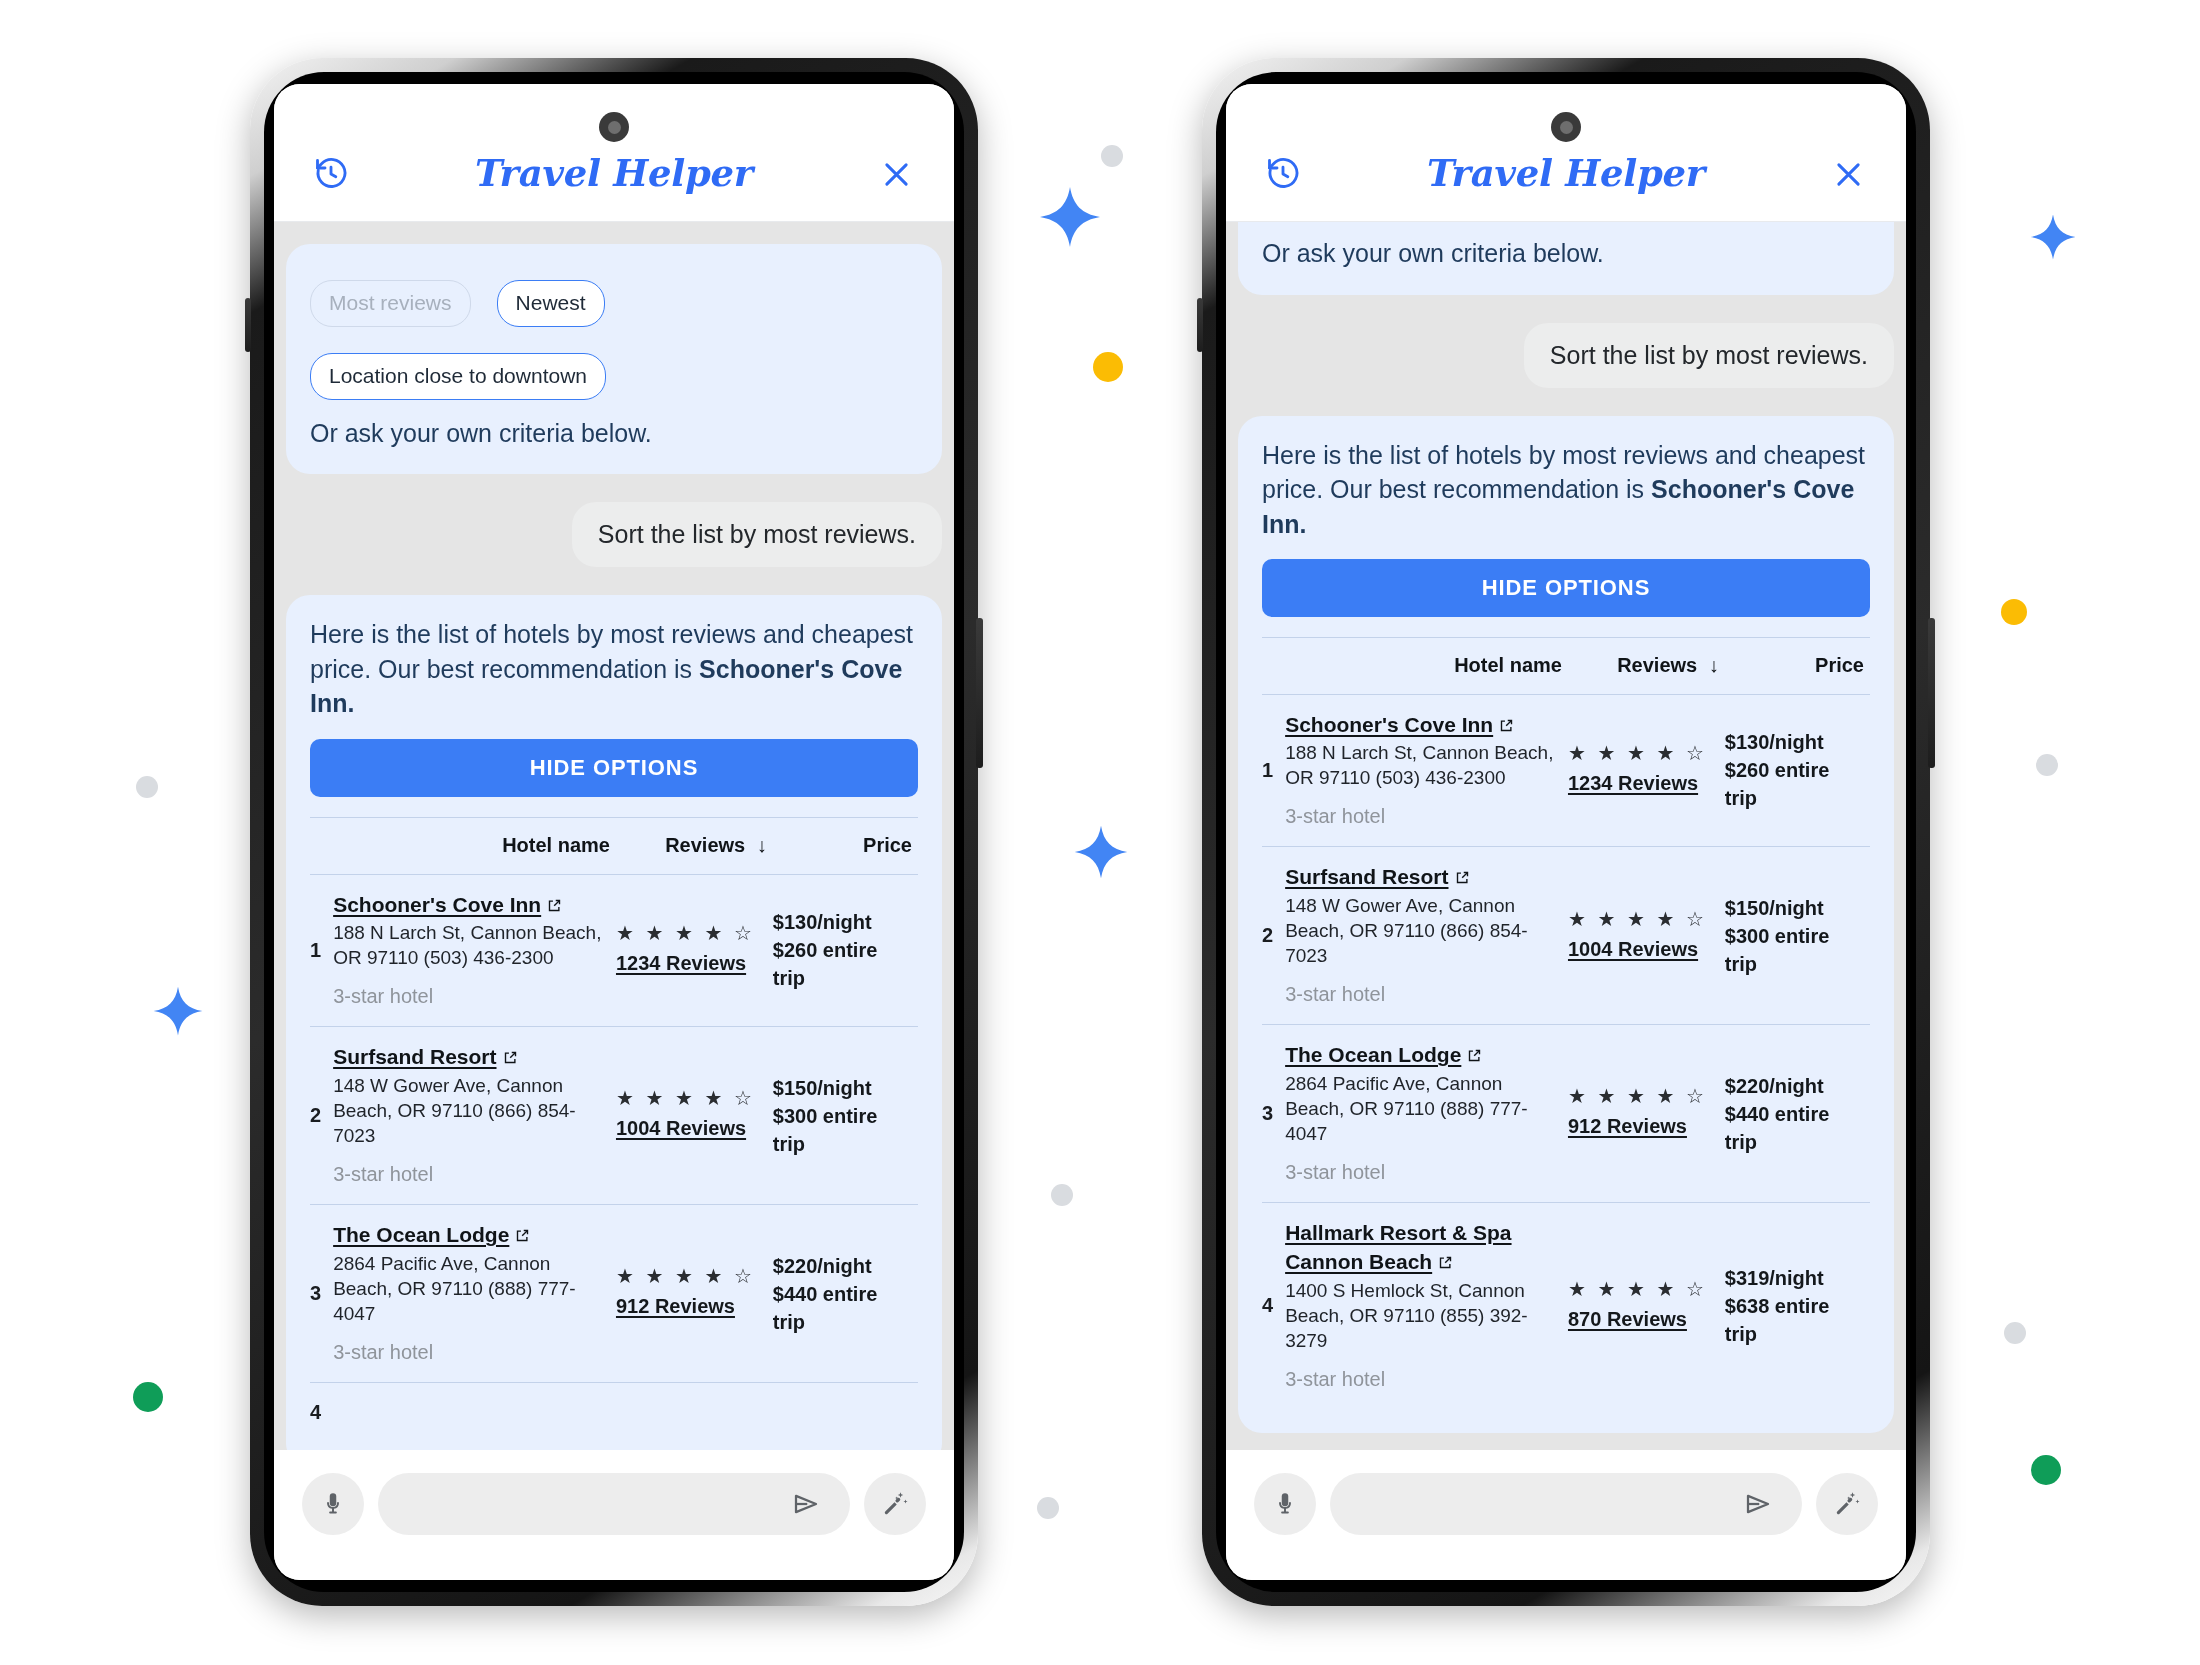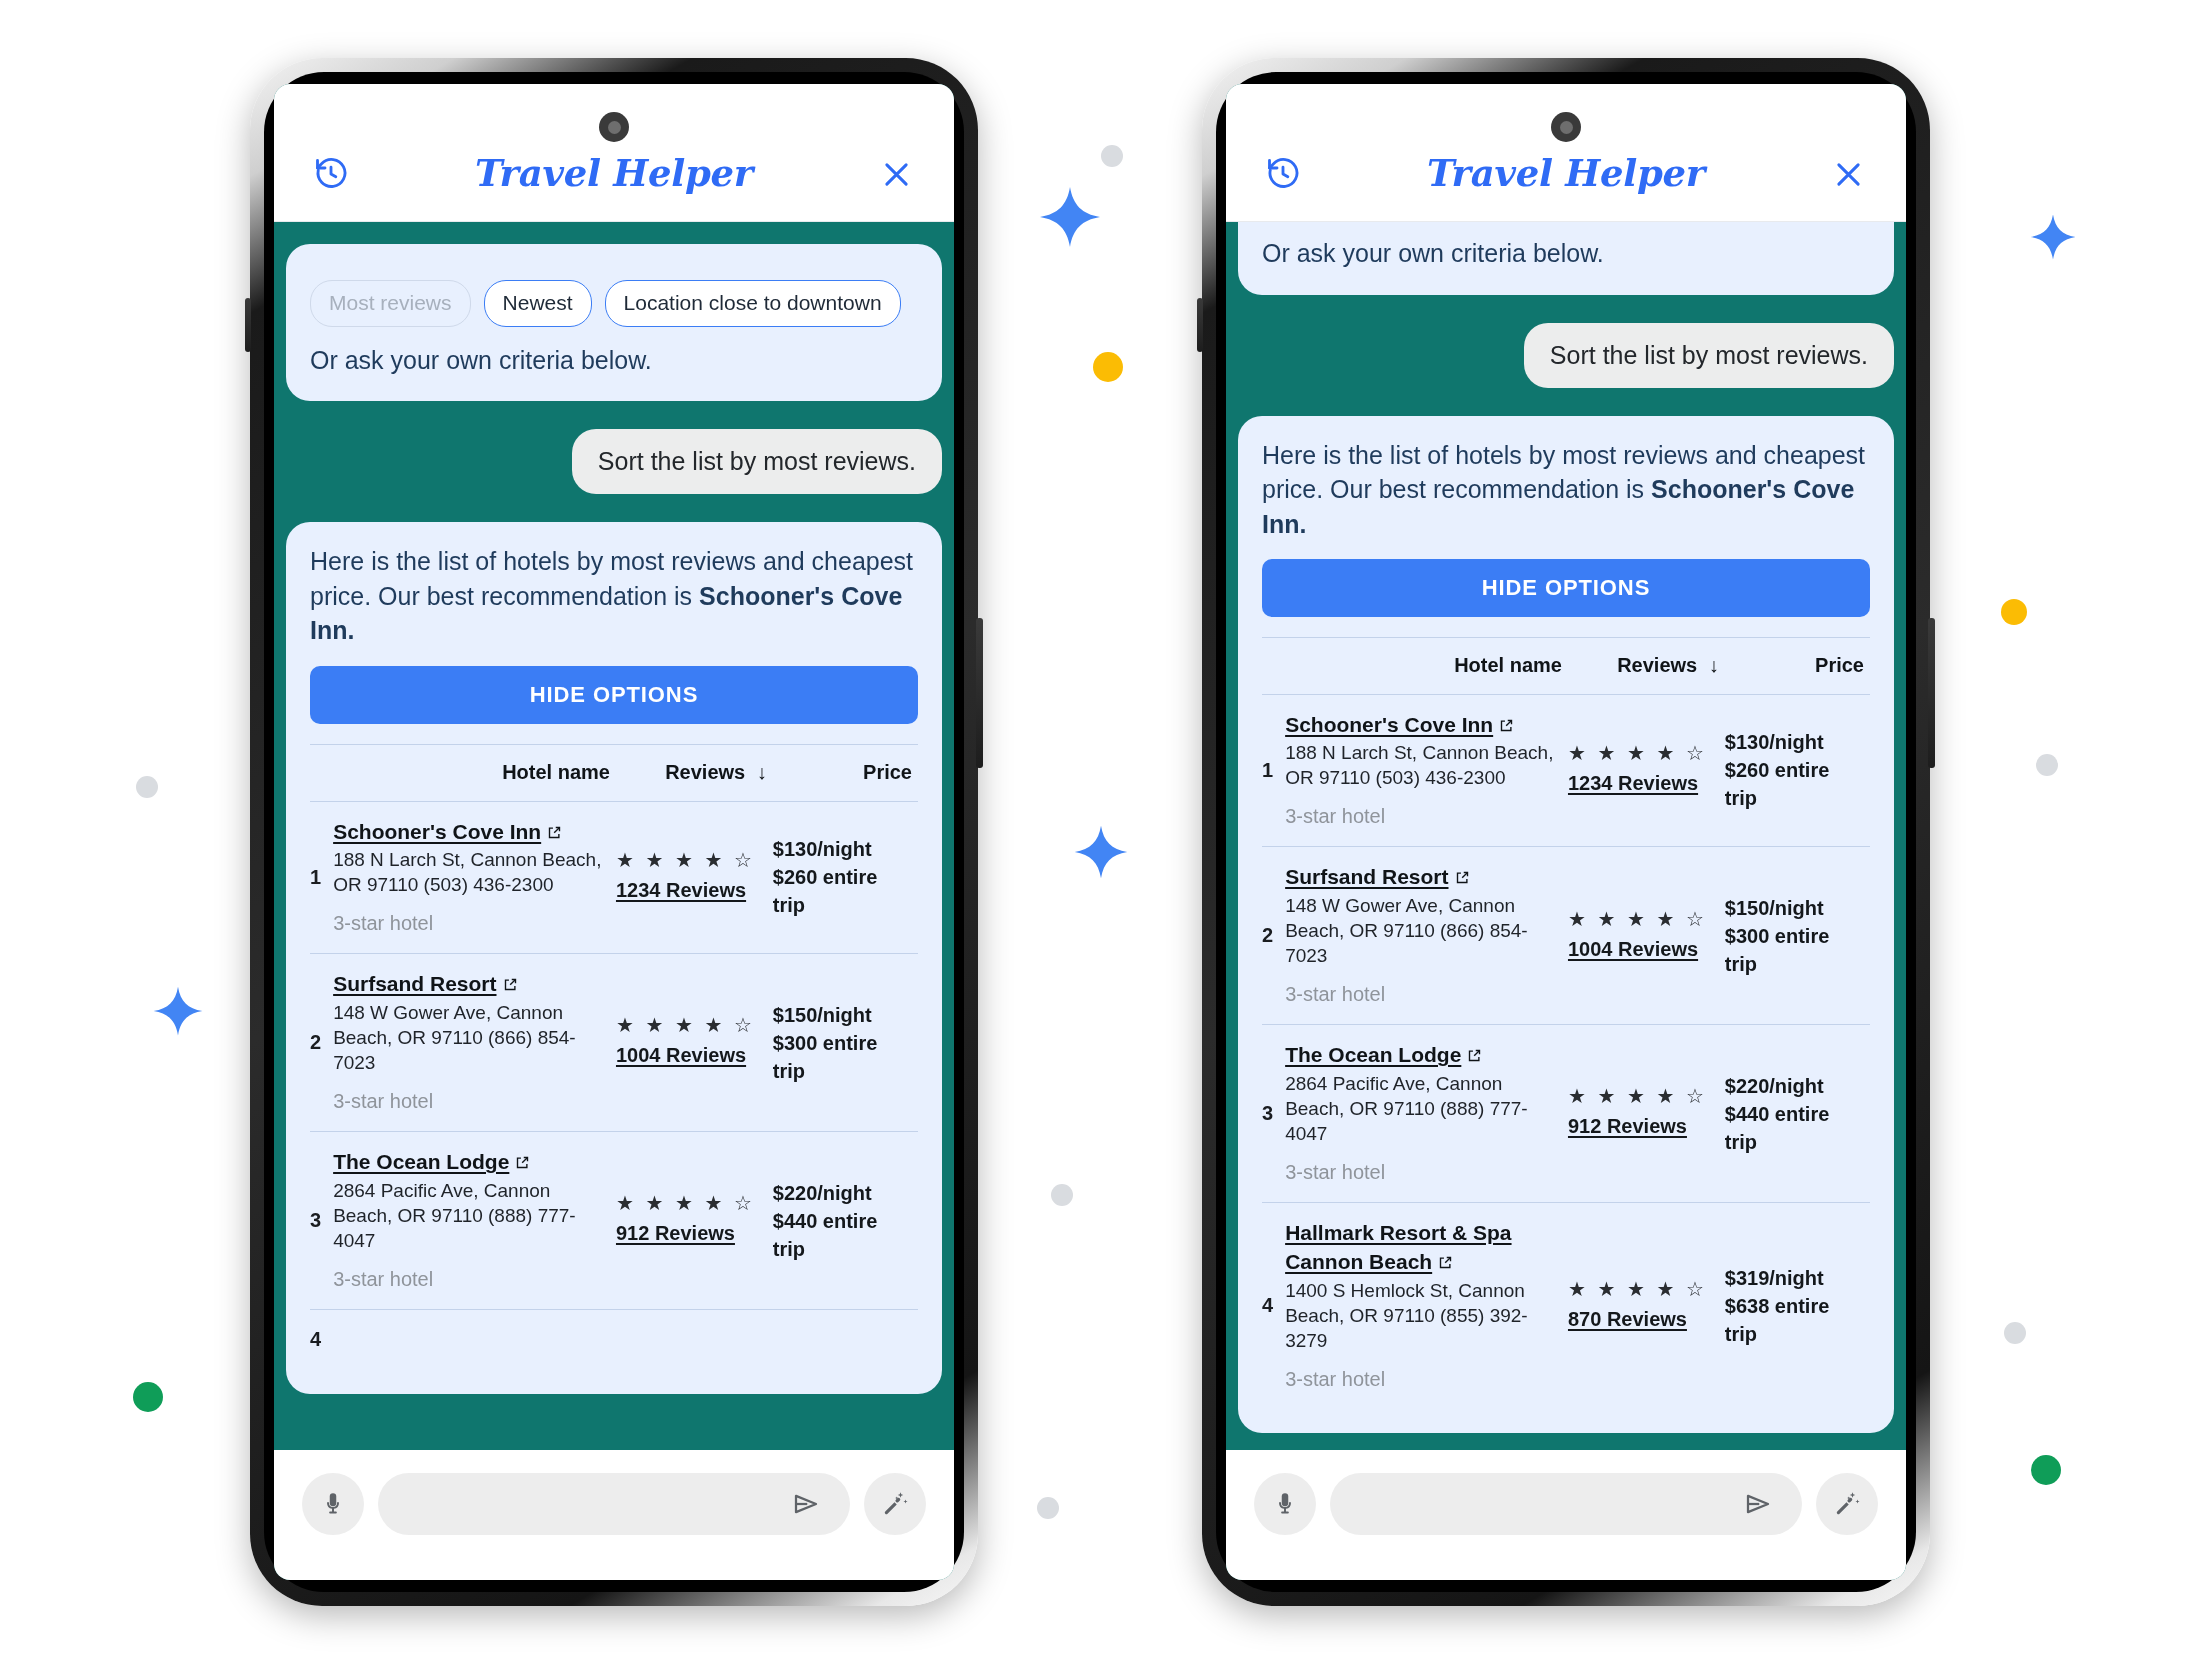--- a/index.html
+++ b/index.html
@@ -30,22 +30,22 @@
   .phone-inner {
     position: relative;
     width: 100%; height: 100%;
     background: #000;
     border-radius: 60px;
     padding: 12px 10px;
   }
   .screen {
     position: relative;
     width: 100%; height: 100%;
-    background: #0f766e;
-    border-radius: 16px;
+    background: #e5e5e5;
+    border-radius: 26px;
     overflow: hidden;
     display: flex;
     flex-direction: column;
   }
   .camera {
     position: absolute;
     top: 40px; left: 50%;
     transform: translateX(-50%);
     width: 30px; height: 30px;
     border-radius: 50%;
@@ -112,21 +112,21 @@
     border-radius: 24px;
     padding: 18px 26px;
     color: #23272b;
     font-size: 25px;
     margin-left: auto;
     width: fit-content;
     max-width: 82%;
   }
   .row-right { display: flex; justify-content: flex-end; }
 
-  .chips { display: flex; gap: 13px; margin: 14px 0 16px 0; flex-wrap: wrap; }
+  .chips { display: flex; gap: 26px; margin: 14px 0 16px 0; flex-wrap: wrap; }
   .chip {
     border: 1.6px solid #3b7df5;
     color: #1f2a37;
     background: #fff;
     border-radius: 22px;
     padding: 8px 18px;
     font-size: 21px;
     white-space: nowrap;
     cursor: pointer;
   }

